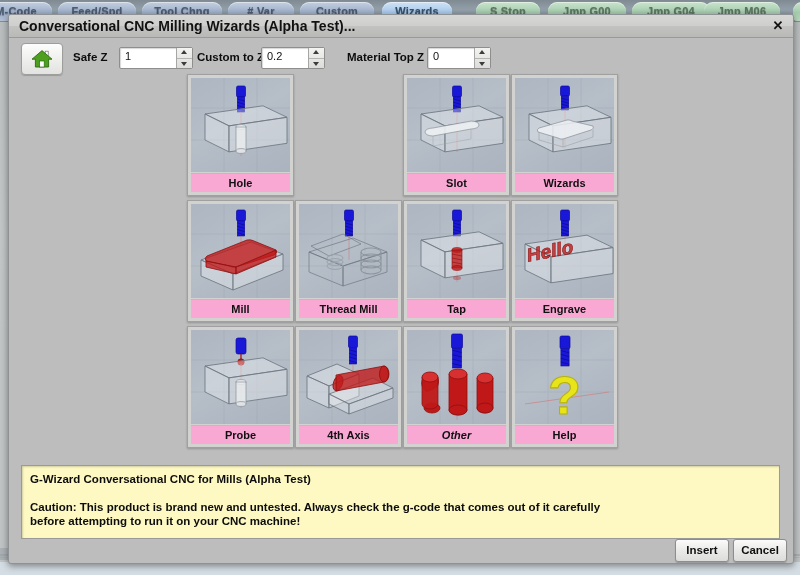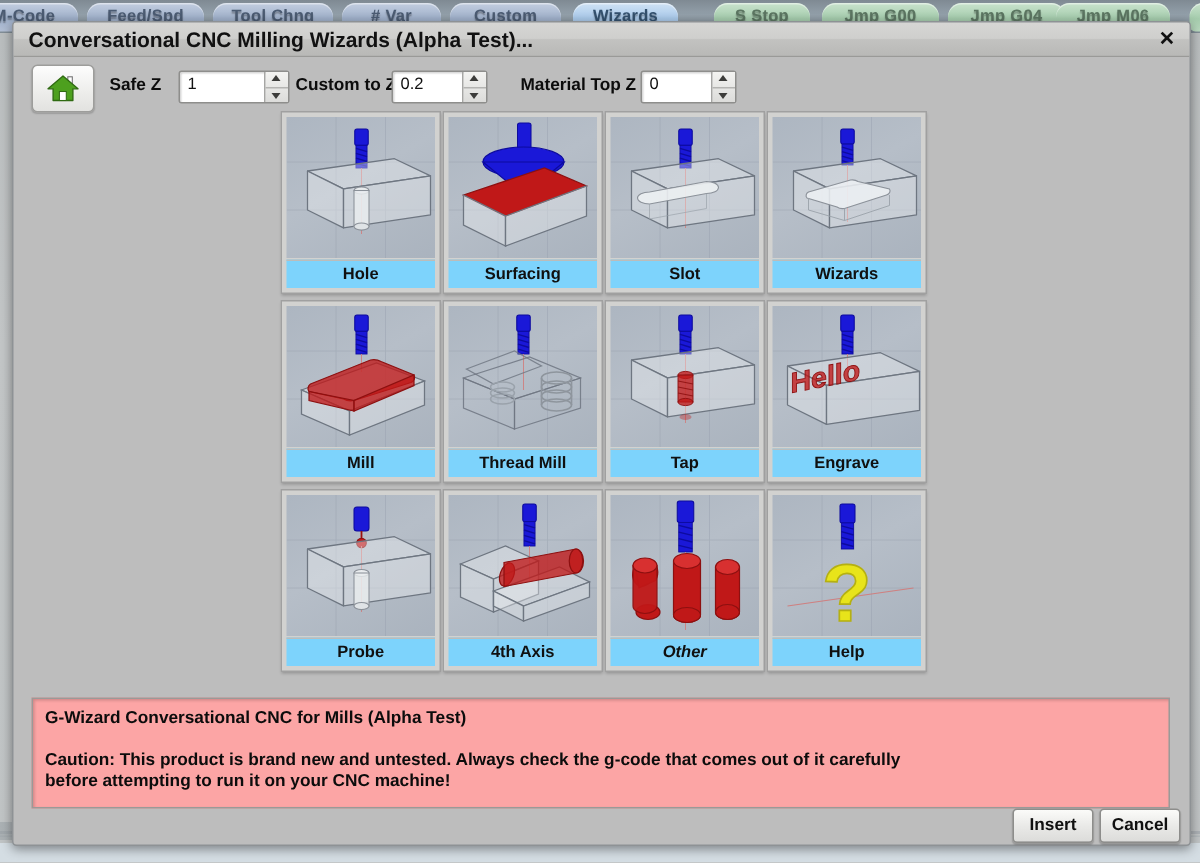--- a/index.html
+++ b/index.html
@@ -117,30 +117,30 @@
     box-shadow:0 1px 2px rgba(0,0,0,.22);
     cursor:pointer;
   }
   .tile .thumb{
     position:absolute;left:3px;top:3px;width:99px;height:94px;
     background:linear-gradient(150deg,#adb6c1 0%,#b6bec8 45%,#aab3be 100%);
     overflow:hidden;
   }
   .tile .caption{
     position:absolute;left:3px;bottom:3px;width:99px;height:18px;
-    background:#7dd3fc;border-top:1px solid #bcbcba;
+    background:#f9a8d4;border-top:1px solid #bcbcba;
     font-size:11px;font-weight:bold;color:#101010;
     text-align:center;line-height:18px;
   }
   .thumb svg{position:absolute;left:0;top:0;}
 
   
   #info-panel{
     position:absolute;left:12px;top:450px;width:757px;height:72px;
-    background:#fca5a5;
+    background:#fef9c3;
     border:1px solid #9a9a98;
     box-shadow:inset 1px 1px 2px rgba(0,0,0,.18);
   }
   #info-title{
     position:absolute;left:8px;top:7px;font-size:11.5px;font-weight:bold;color:#0c0c0c;
   }
   #info-l1{position:absolute;left:8px;top:35px;font-size:11.5px;font-weight:bold;color:#0c0c0c;}
   #info-l2{position:absolute;left:8px;top:49px;font-size:11.5px;font-weight:bold;color:#0c0c0c;}
 
   
@@ -262,39 +262,20 @@
             </g>
             <g>
               <ellipse cx="50" cy="49" rx="5" ry="2.4" fill="#e9ecee" stroke="#8b9199" stroke-width="0.7"></ellipse>
               <rect x="45" y="49" width="10" height="24" fill="rgba(233,236,238,.85)" stroke="#8b9199" stroke-width="0.7"></rect>
               <ellipse cx="50" cy="73" rx="5" ry="2.4" fill="#dfe3e6" stroke="#8b9199" stroke-width="0.7"></ellipse>
             </g>
           </svg>
         </div>
         <div class="caption">Hole</div>
       </div>
-      <div class="tile" style="left: 108px; top: 0px;">
-        <div class="thumb">
-          <svg width="99" height="94" viewBox="0 0 99 94" xmlns="http://www.w3.org/2000/svg">
-            <g stroke="#9aa4b0" stroke-width="0.6" opacity="0.55">
-              <line x1="0" y1="30" x2="99" y2="30"></line>
-              <line x1="0" y1="62" x2="99" y2="62"></line>
-              <line x1="33" y1="0" x2="33" y2="94"></line>
-              <line x1="66" y1="0" x2="66" y2="94"></line>
-            </g>
-            <rect x="46" y="4" width="9" height="24" fill="#1a18d8" stroke="#0d0b9e" stroke-width="0.7" rx="1.5"></rect>
-            <ellipse cx="50" cy="30" rx="27" ry="10" fill="#1a18d8" stroke="#0d0b9e" stroke-width="0.8"></ellipse>
-            <path d="M23,30 L50,52 L77,30 Z" fill="#1a18d8" stroke="#0d0b9e" stroke-width="0.8"></path>
-            <polygon points="10,52 64,34 92,46 38,66" fill="#c01818" stroke="#8d1010" stroke-width="0.8"></polygon>
-            <polygon points="10,52 38,66 38,86 10,72" fill="rgba(238,240,243,.40)" stroke="#6e7681" stroke-width="0.85"></polygon>
-            <polygon points="38,66 92,46 92,66 38,86" fill="rgba(238,240,243,.40)" stroke="#6e7681" stroke-width="0.85"></polygon>
-          </svg>
-        </div>
-        <div class="caption">Surfacing</div>
-      </div>
       <div class="tile" style="left: 216px; top: 0px;">
         <div class="thumb">
           <svg width="99" height="94" viewBox="0 0 99 94" xmlns="http://www.w3.org/2000/svg">
             <g stroke="#9aa4b0" stroke-width="0.6" opacity="0.55">
               <line x1="0" y1="30" x2="99" y2="30"></line>
               <line x1="0" y1="62" x2="99" y2="62"></line>
               <line x1="33" y1="0" x2="33" y2="94"></line>
               <line x1="66" y1="0" x2="66" y2="94"></line>
             </g>
             <g>

